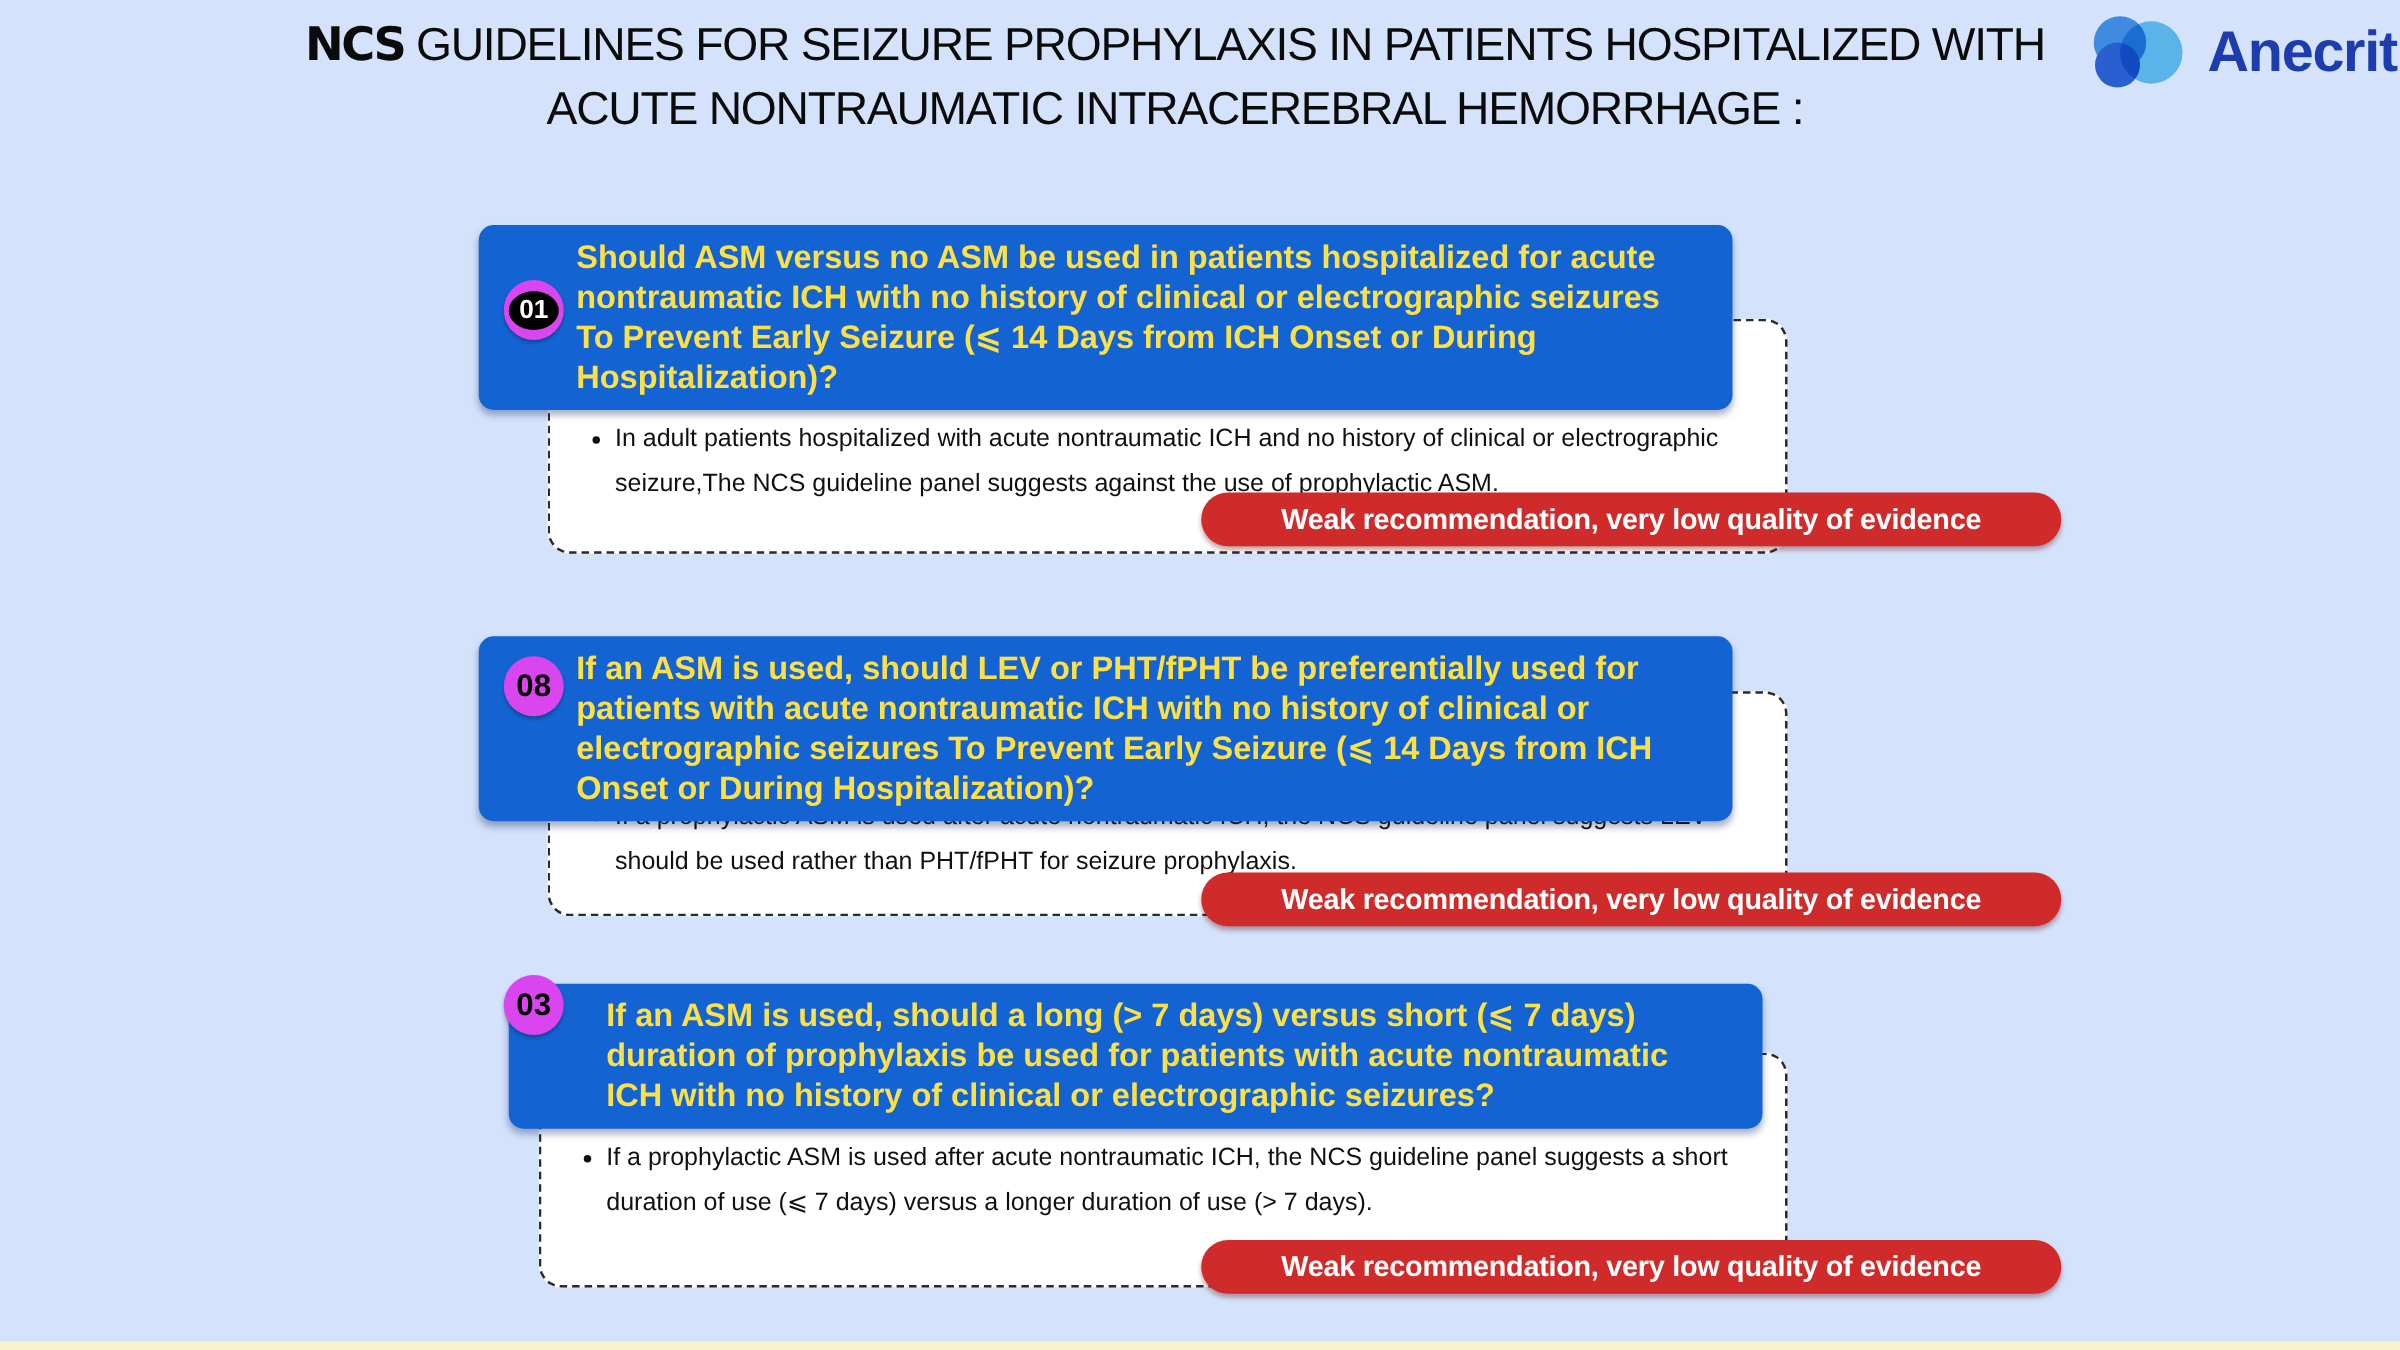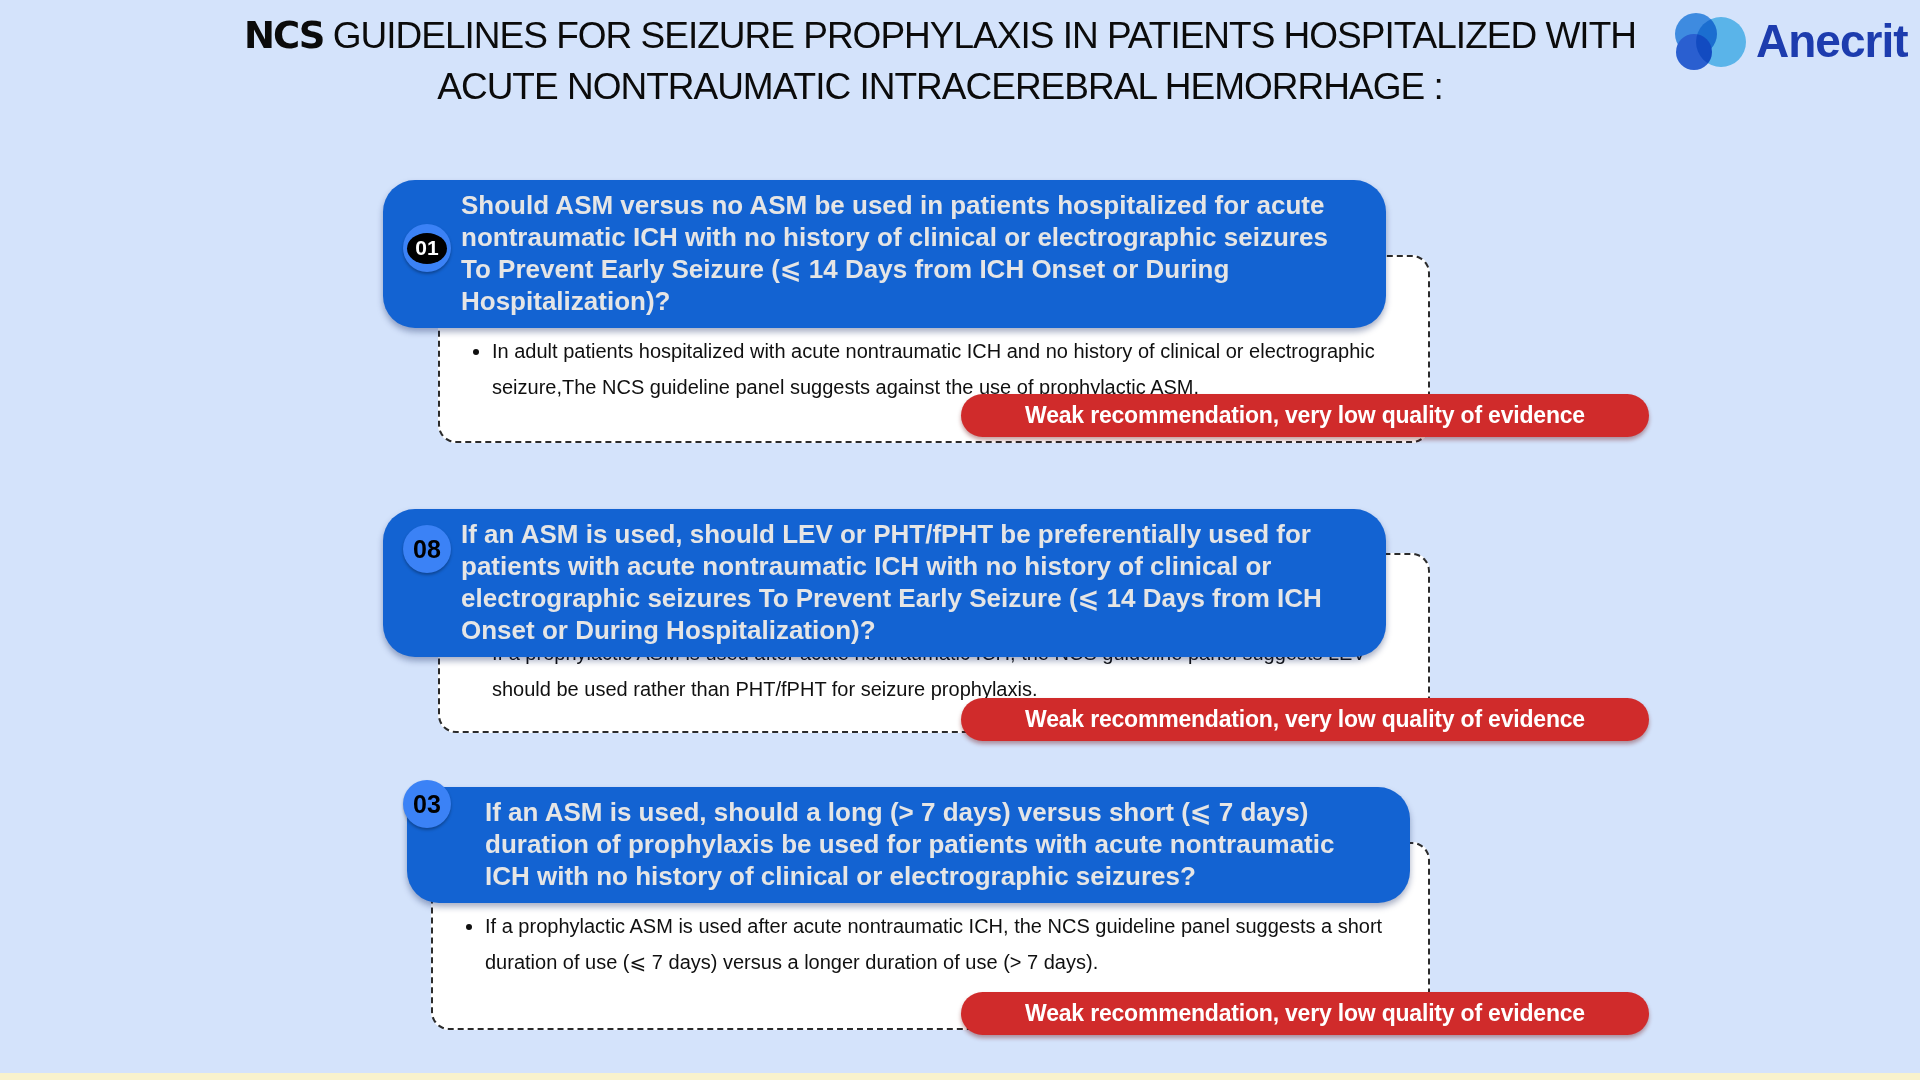--- a/index.html
+++ b/index.html
@@ -9,40 +9,40 @@
   
   .title{
     position:absolute;left:215px;top:10px;width:1450px;
     text-align:center;font-weight:400;color:#0b0b0b;
     font-size:37px;line-height:51px;letter-spacing:-1px;margin:0;
   }
   .title .brand{
     font-family:"DejaVu Sans","Liberation Sans",sans-serif;
     font-weight:800;letter-spacing:-2px;
   }
-  .logo{position:absolute;left:1672px;top:10px;display:flex;align-items:center;gap:8px;}
+  .logo{position:absolute;left:1672px;top:10px;display:flex;align-items:center;gap:18px;}
   .logo-mark{width:76px;height:62px;}
   .logo-text{font-size:46px;font-weight:700;color:#1d3cae;letter-spacing:-1px;}
 
   
   .qbox{
     position:absolute;left:383px;width:1003px;box-sizing:border-box;
-    background:#1363D2;color:#e5e5e5;border-radius:32px;
+    background:#1363D2;color:#fde047;border-radius:12px;
     padding:9px 26px 11px 78px;font-weight:700;font-size:26px;line-height:32px;
     box-shadow:0 4px 6px rgba(10,30,90,0.35);z-index:3;
   }
   .abox{
     position:absolute;box-sizing:border-box;background:#ffffff;
     border:2px dashed #2b2b2b;border-radius:18px;z-index:1;
   }
   .abox ul{margin:0;padding:0 12px 0 52px;}
   .abox li{font-size:20px;line-height:36px;color:#101010;}
   .numbadge{
     position:absolute;width:48px;height:48px;border-radius:50%;
-    background:#3b82f6;display:flex;align-items:center;justify-content:center;
+    background:#d946ef;display:flex;align-items:center;justify-content:center;
     z-index:4;font-weight:700;font-size:25px;color:#000;
     box-shadow:0 2px 3px rgba(0,0,0,0.3);
   }
   .numbadge .inner-oval{
     background:#000;color:#fff;border-radius:50%;
     width:40px;height:31px;display:flex;align-items:center;justify-content:center;
     font-size:21px;font-weight:700;
   }
   .pill{
     position:absolute;left:961px;width:688px;height:43px;

